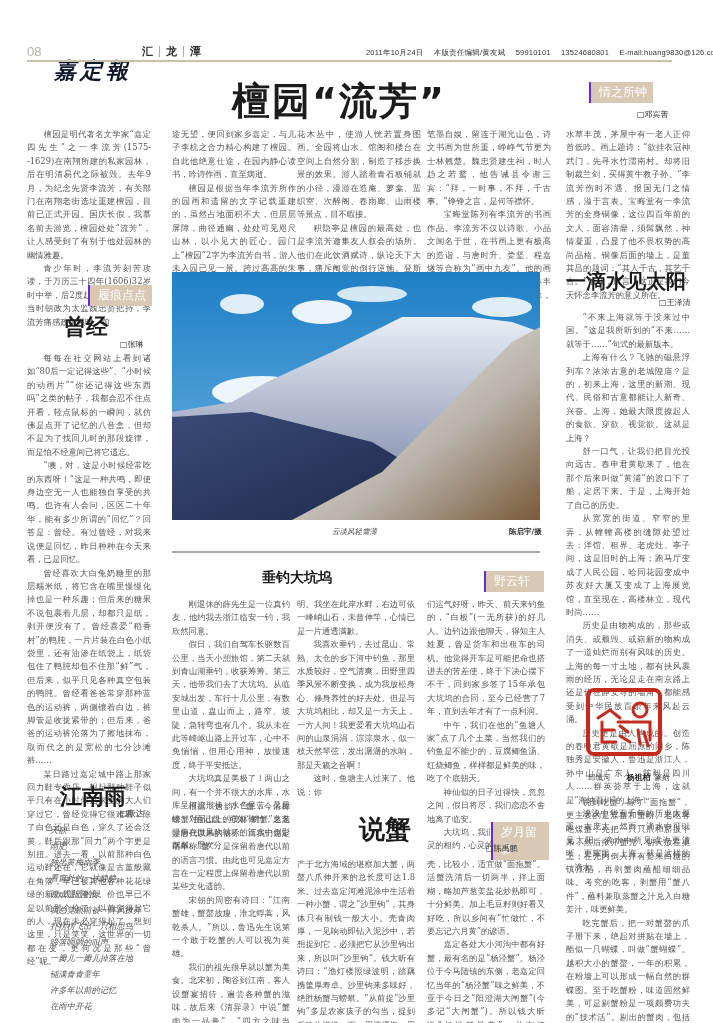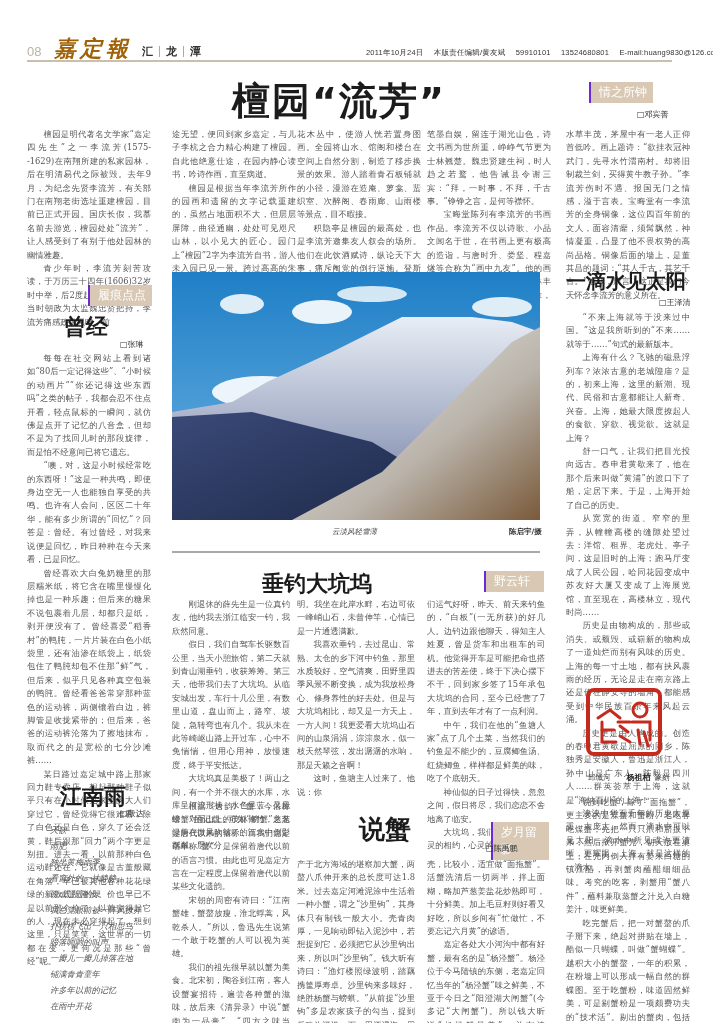--- a/index.html
+++ b/index.html
@@ -3,21 +3,21 @@
 <meta charset="utf-8">
 <style>
   * { box-sizing: border-box; margin: 0; padding: 0; }
   html, body { width: 713px; height: 1023px; background: #ffffff; overflow: hidden; }
   body { position: relative; font-family: "DejaVu Serif", "Liberation Serif", serif; color: #444; }
 
   .abs { position: absolute; }
 
   
   .page-num { left: 27px; top: 44px; font-family: "Liberation Sans", sans-serif; font-size: 13px; color: #b9b3a8; }
-  .logo { left: 54px; top: 34px; font-family: "DejaVu Serif", serif; font-weight: bold; font-size: 22px; color: #a16207; letter-spacing: 4px; font-style: italic; }
+  .logo { left: 54px; top: 56px; font-family: "DejaVu Serif", serif; font-weight: bold; font-size: 22px; color: #0f172a; letter-spacing: 4px; font-style: italic; }
   .section-name { left: 136px; top: 46px; font-family: "Liberation Sans", sans-serif; font-size: 11px; font-weight: bold; color: #333; display: flex; gap: 0; }
   .section-name span { padding: 0 6px; border-right: 1px solid #aaa; line-height: 11px; }
   .section-name span:last-child { border-right: none; }
   .header-line { left: 27px; top: 60px; width: 645px; height: 2px; background: #c9bfae; }
   .header-meta { left: 366px; top: 48px; font-family: "Liberation Sans", sans-serif; font-size: 7.5px; color: #333; white-space: nowrap; letter-spacing: 0.2px; }
   .header-meta span { margin-right: 8px; }
 
   
   .main-title { left: 232px; top: 76px; font-family: "DejaVu Sans", sans-serif; font-size: 38px; font-weight: bold; color: #1b1b1b; letter-spacing: 2px; }
 
@@ -149,21 +149,21 @@
     <path d="M0 140 L60 130 L95 110 L160 80 L230 45 L300 45 L340 50 L368 60 L368 248 L0 248 Z" fill="url(#mid)"></path>
     <path d="M0 145 L80 140 L140 155 L200 170 L250 200 L240 248 L0 248 Z" fill="url(#dark)"></path>
     <path d="M120 248 L210 200 L280 130 L340 70 L368 55 L368 248 Z" fill="url(#slope)"></path>
   </svg>
 </div>
 <div class="abs photo-caption">云淡风轻雪薄</div>
 <div class="abs photo-credit">陈启宇/摄</div>
 
 <div class="abs divider-gray" style="left:172px; top:551px; width:368px;"></div>
 
-<div class="article-title" style="left:262px; top:569px; font-size:22px;">垂钓大坑坞</div>
+<div class="article-title" style="left:262px; top:569px; font-size:14px;">垂钓大坑坞</div>
 <div class="byline" style="left:448px; top:583px;">□游仙</div>
 <div class="tag" style="left:484px; top:571px; width:60px;">野云轩</div>
 
 <div class="col" style="left:172px; top:598px; width:118px;">
   <p>刚退休的薛先生是一位真钓友，他约我去浙江临安一钓，我欣然同意。</p>
   <p>假日，我们自驾车长驱数百公里，当天小憩旅馆，第二天就到青山湖垂钓，收获筹筹。第三天，他带我们去了大坑坞。从临安城出发，车行十几公里，有数里山道，盘山而上，路窄、坡陡，急转弯也有几个。我从未在此等崎岖山路上开过车，心中不免惴惴，但用心用神，放慢速度，终于平安抵达。</p>
   <p>大坑坞真是美极了！两山之间，有一个并不很大的水库，水库呈河流形状，水色呈蓝，又显绿，对面山上的茂林修竹，葱茏绿荫在微风吹皱了的江水中倒影粼粼，层次分</p>
 </div>
 <div class="col" style="left:297px; top:598px; width:118px;">
   <p class="noindent">明。我坐在此岸水畔，右边可依一峰峭山石，未曾伸竿，心情已是一片通透满歉。</p>

